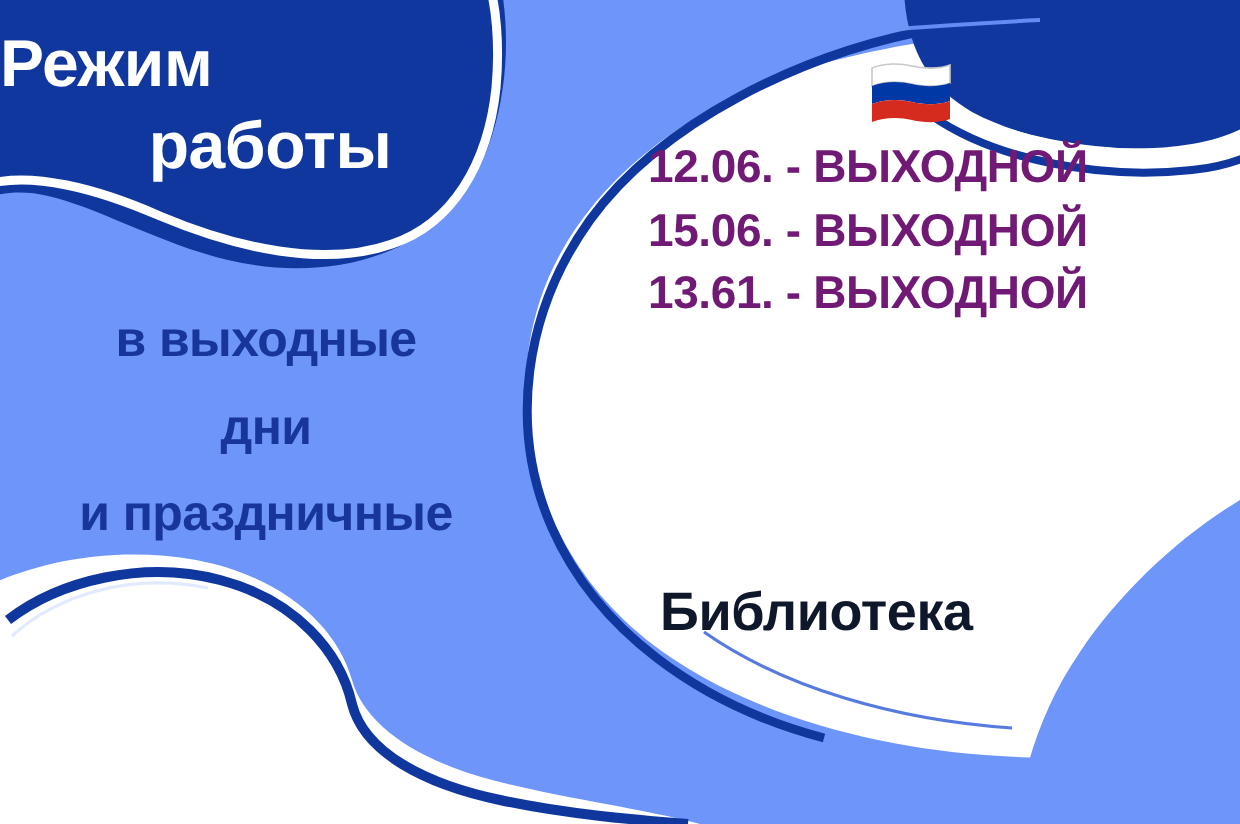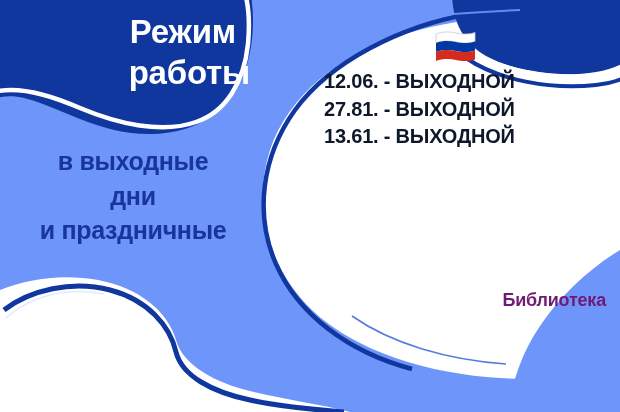--- a/index.html
+++ b/index.html
@@ -45,68 +45,68 @@
     left: 0;
     top: 12px;
     width: 250px;
     text-align: center;
     color: #ffffff;
     font-weight: bold;
     font-size: 33px;
     line-height: 1.24;
     letter-spacing: -0.2px;
   }
-  #title-line-1 { display: block; text-align: right; padding-right: 14px; }
-  #title-line-2 { display: block; text-align: right; padding-left: 20px; }
+  #title-line-1 { display: block; text-align: left; padding-right: 26px; }
+  #title-line-2 { display: block; text-align: center; padding-left: 20px; }
 
   #subtitle-block {
     position: absolute;
     left: 2px;
     top: 144px;
     width: 262px;
     text-align: center;
     color: #17359a;
     font-weight: bold;
     font-size: 25px;
     line-height: 1.38;
     letter-spacing: -0.3px;
   }
-  #subtitle-block span { display: block; }
+  #subtitle-block span { display: block; margin-top: 9px; }
 
   #flag-icon {
     position: absolute;
     left: 432px;
     top: 26px;
     width: 46px;
     height: 40px;
   }
 
   #dates-block {
     position: absolute;
     left: 324px;
     top: 68px;
     width: 286px;
-    color: #0f172a;
-    font-weight: bold;
-    font-size: 20px;
+    color: #701a75;
+    font-weight: bold;
+    font-size: 23px;
     line-height: 1.38;
     letter-spacing: -0.2px;
     text-align: left;
   }
   #dates-block .date-row { display: block; white-space: nowrap; }
 
   #closed-block {
     position: absolute;
     left: 330px;
     top: 287px;
     width: 276px;
-    text-align: right;
-    color: #701a75;
-    font-weight: bold;
-    font-size: 18px;
+    text-align: left;
+    color: #0f172a;
+    font-weight: bold;
+    font-size: 27px;
     line-height: 1.45;
     letter-spacing: -0.2px;
   }
   #closed-block span { display: block; }
 </style>
 </head>
 <body>
 
 <div id="poster">
 
@@ -201,21 +201,21 @@
     <svg id="flag-icon" viewBox="0 0 46 40">
       <g>
         <path d="M4 8 C10 5.5, 18 5.5, 24 7 C30 8.5, 38 8.5, 43 6.5 L43 15.5 C38 17.5, 30 17.5, 24 16 C18 14.5, 10 14.5, 4 17 Z" fill="#ffffff" stroke="#c9c9c9" stroke-width="0.8"></path>
         <path d="M4 17 C10 14.5, 18 14.5, 24 16 C30 17.5, 38 17.5, 43 15.5 L43 24.5 C38 26.5, 30 26.5, 24 25 C18 23.5, 10 23.5, 4 26 Z" fill="#0039a6"></path>
         <path d="M4 26 C10 23.5, 18 23.5, 24 25 C30 26.5, 38 26.5, 43 24.5 L43 33.5 C38 35.5, 30 35.5, 24 34 C18 32.5, 10 32.5, 4 35 Z" fill="#d52b1e"></path>
       </g>
     </svg>
 
     <div id="dates-block">
       <span class="date-row">12.06. - ВЫХОДНОЙ</span>
-      <span class="date-row">27.81. - ВЫХОДНОЙ</span>
+      <span class="date-row">15.06. - ВЫХОДНОЙ</span>
       <span class="date-row">13.61. - ВЫХОДНОЙ</span>
     </div>
 
     <div id="closed-block">
       <span>Библиотека</span>
     </div>
 
   </div>
 </div>
 

